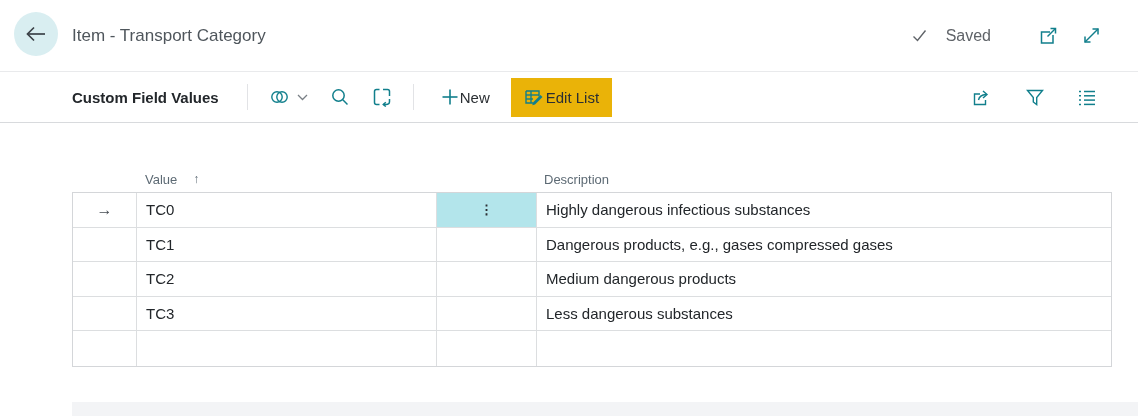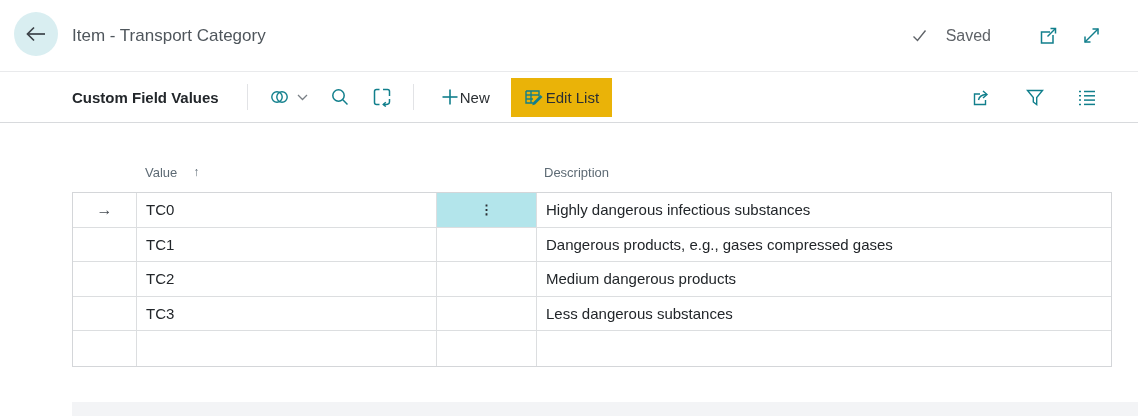--- a/index.html
+++ b/index.html
@@ -21,21 +21,21 @@
   .caption{font-weight:bold;font-size:15px;color:#23272b;margin-right:18px;white-space:nowrap;}
   .vdiv{width:1px;height:26px;background:#e2e3e6;margin:0 10px;}
   .icon-btn{display:flex;align-items:center;padding:7px 11px;cursor:pointer;}
   .action{display:flex;align-items:center;gap:1px;font-size:15px;color:#2b2f33;
           padding:10px 13px;margin:0 4px;cursor:pointer;white-space:nowrap;}
   .action.active{background:#eab308;}
   .toolbar-right{margin-left:auto;display:flex;align-items:center;gap:10px;}
   
   .col-captions{position:absolute;top:160px;left:72px;width:1040px;height:30px;
                 font-size:13px;color:#5d6a74;}
-  .cap{position:absolute;top:5px;display:flex;align-items:flex-start;gap:16px;cursor:pointer;}
+  .cap{position:absolute;top:12px;display:flex;align-items:flex-start;gap:16px;cursor:pointer;}
   .cap-value{left:73px;}
   .cap-desc{left:472px;}
   .sort-arrow{font-size:12px;}
   
   .grid{position:absolute;left:72px;top:192px;width:1040px;box-sizing:border-box;
         border:1px solid #d4d6d9;background:#fff;}
   .grow{display:grid;grid-template-columns:64px 300px 100px 574px;height:34.5px;}
   .cell{border-right:1px solid #dcdee0;border-bottom:1px solid #dcdee0;display:flex;
         align-items:center;padding:0 9px;box-sizing:border-box;font-size:15px;color:#22262a;
         overflow:hidden;white-space:nowrap;cursor:pointer;}

